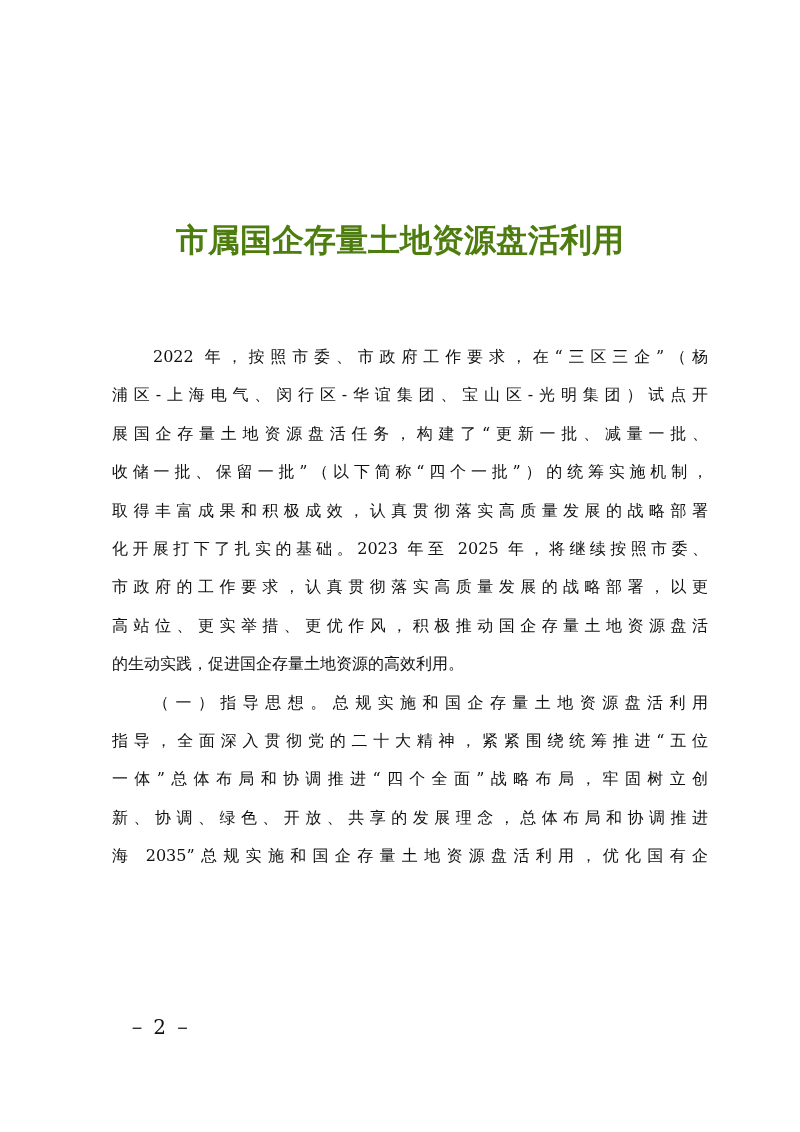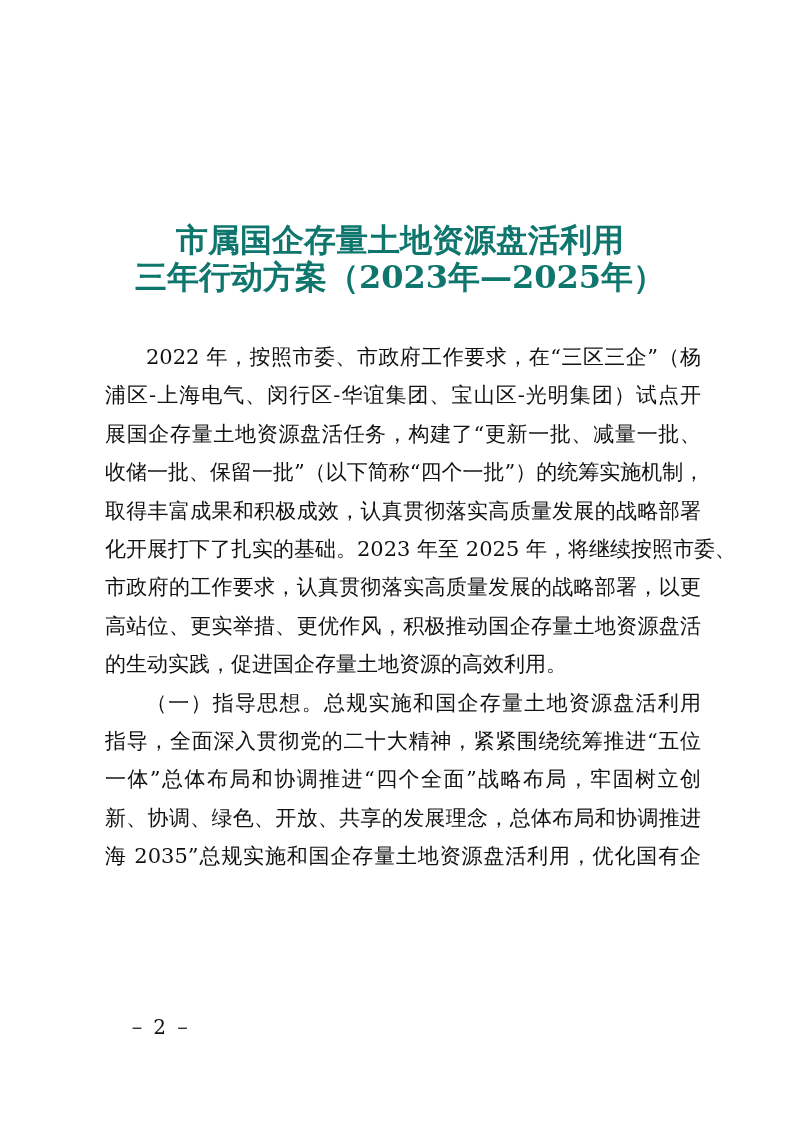--- a/index.html
+++ b/index.html
@@ -24,30 +24,30 @@
     .title {
       position: absolute;
       left: 0;
       width: 800px;
       top: 222px;
       text-align: center;
       font-family: "DejaVu Serif", "Liberation Serif", serif;
       font-weight: bold;
       font-size: 32px;
       line-height: 37px;
-      color: #0f766e;
+      color: #4d7c0f;
     }
     .title div { white-space: nowrap; }
     .body {
       position: absolute;
-      left: 105px;
+      left: 112px;
       top: 338px;
       width: 596px;
       font-family: "DejaVu Serif", "Liberation Serif", serif;
-      font-size: 21px;
+      font-size: 16px;
       line-height: 38.4px;
       color: #111111;
     }
     .line {
       display: block;
       white-space: nowrap;
       text-align: justify;
       text-align-last: justify;
       height: 38.4px;
     }
@@ -74,21 +74,20 @@
       white-space: pre;
     }
   </style>
 </head>
 <body>
 
 <div class="page">
 
   <div class="title">
     <div>市属国企存量土地资源盘活利用</div>
-    <div>三年行动方案（2023年—2025年）</div>
   </div>
 
   <div class="body">
     <span class="line indent">2022 年，按照市委、市政府工作要求，在“三区三企”（杨</span>
     <span class="line">浦区-上海电气、闵行区-华谊集团、宝山区-光明集团）试点开</span>
     <span class="line">展国企存量土地资源盘活任务，构建了“更新一批、减量一批、</span>
     <span class="line">收储一批、保留一批”（以下简称“四个一批”）的统筹实施机制，</span>
     <span class="line">取得丰富成果和积极成效，认真贯彻落实高质量发展的战略部署</span>
     <span class="line">化开展打下了扎实的基础。2023 年至 2025 年，将继续按照市委、</span>
     <span class="line">市政府的工作要求，认真贯彻落实高质量发展的战略部署，以更</span>

